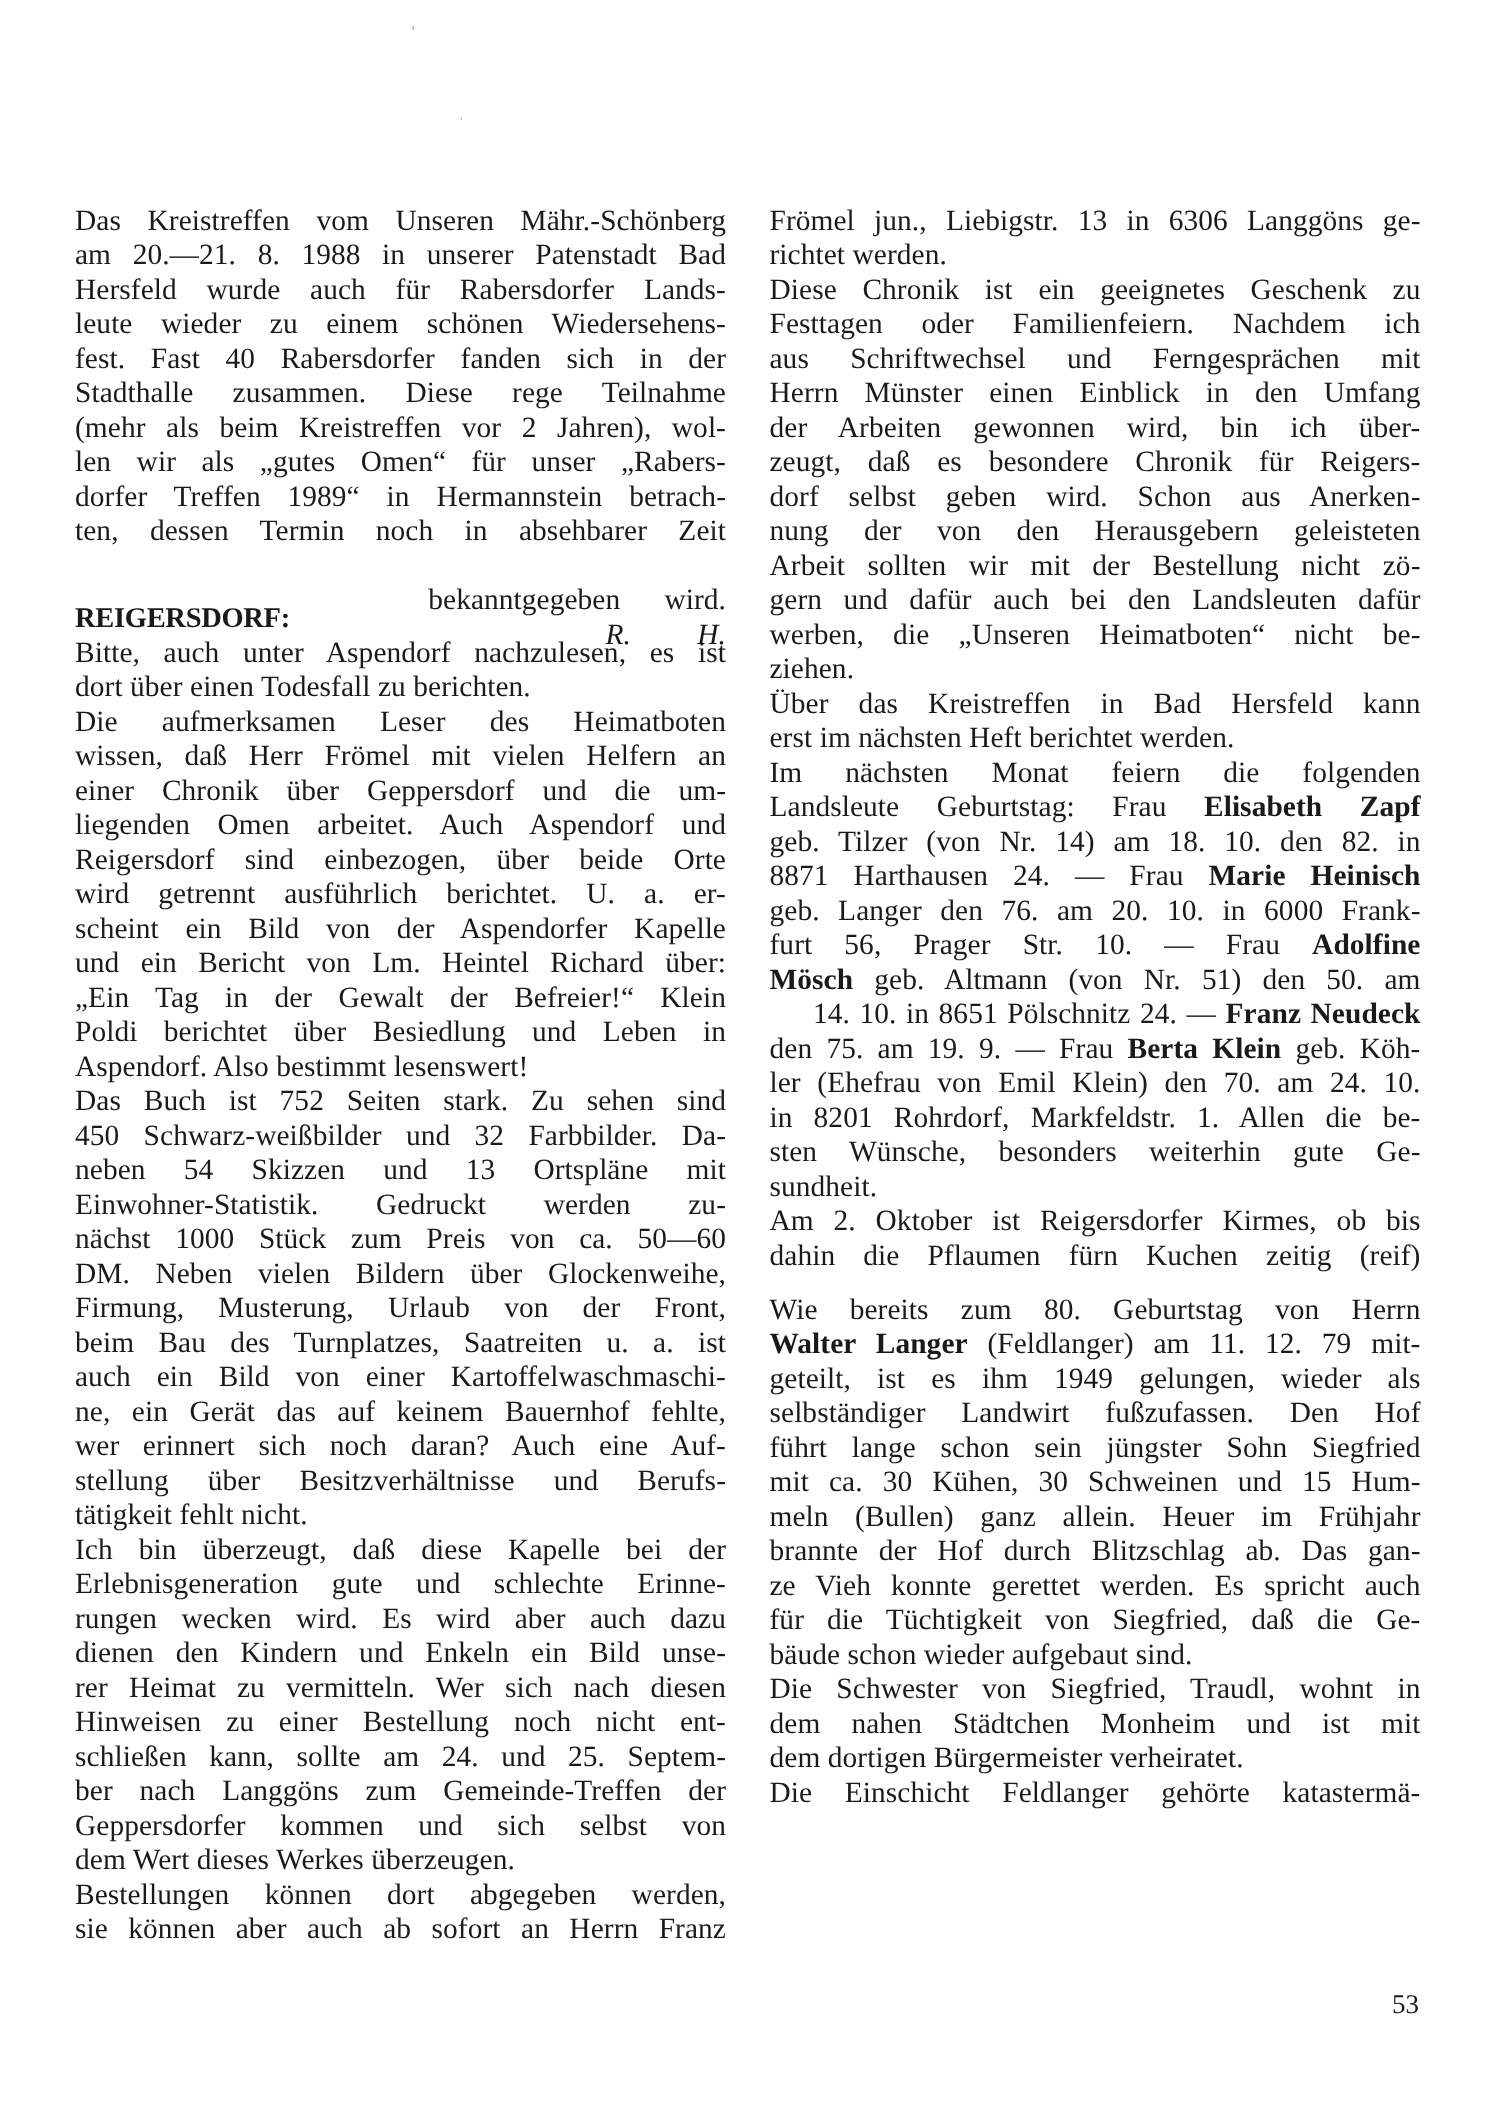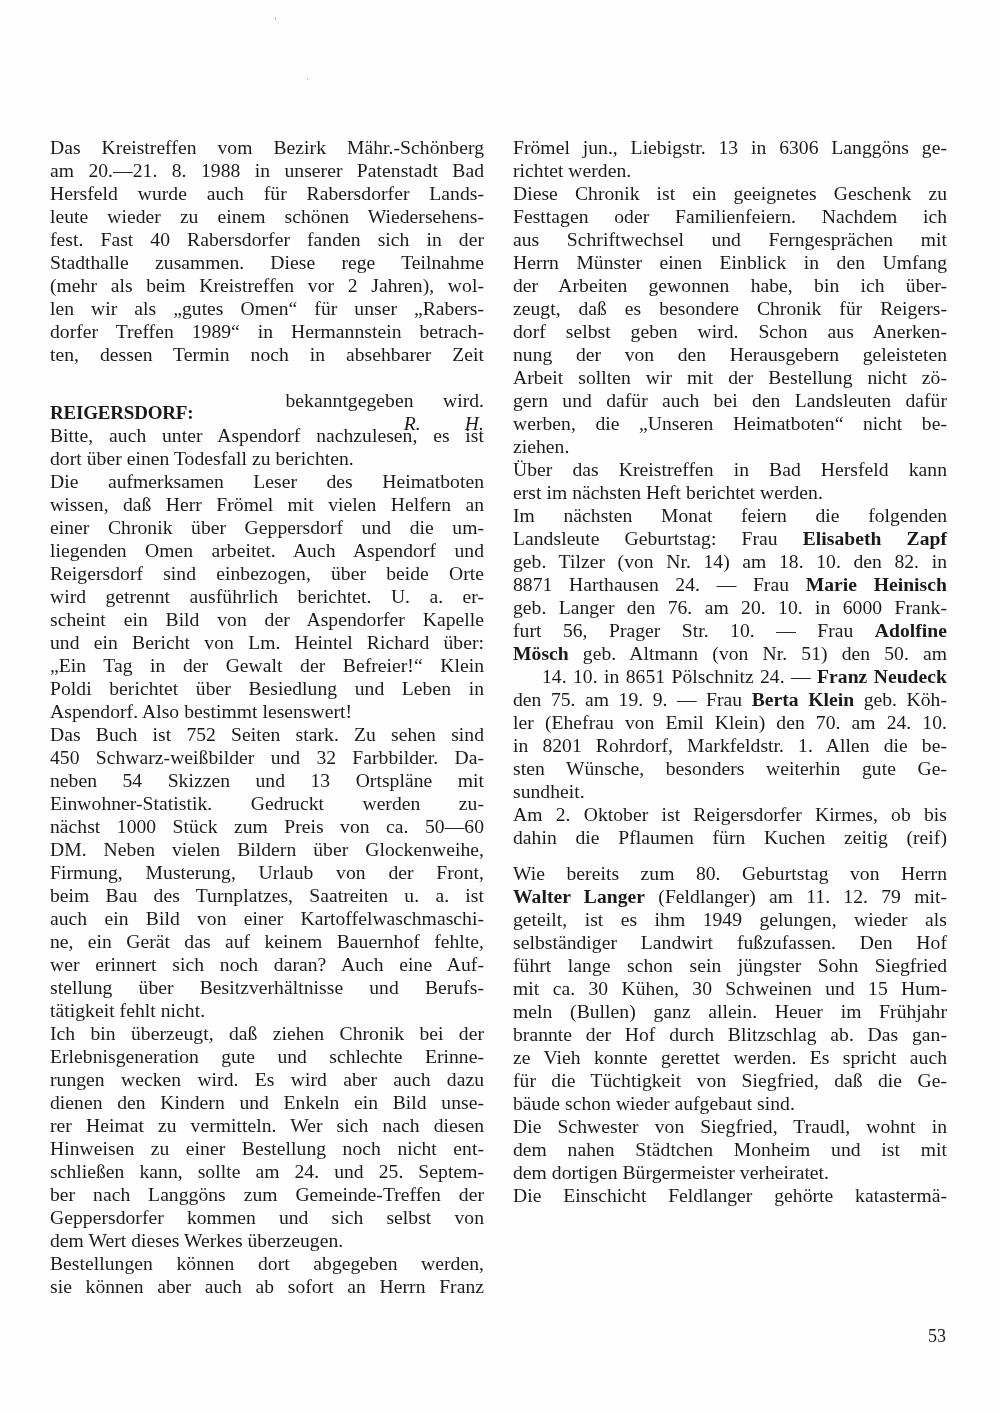--- a/index.html
+++ b/index.html
@@ -67,21 +67,21 @@
   </style>
 </head>
 <body>
 
 <div class="page">
   <div class="spec1"></div>
   <div class="spec2"></div>
 
   <div class="column col-left">
     <div>
-      <span class="line" style="white-space: pre;">Das Kreistreffen vom Bezirk Mähr.-Schönberg</span>
+      <span class="line" style="white-space: pre;">Das Kreistreffen vom Unseren Mähr.-Schönberg</span>
       <span class="line" style="white-space: pre;">am 20.—21. 8. 1988 in unserer Patenstadt Bad</span>
       <span class="line" style="white-space: pre;">Hersfeld wurde auch für Rabersdorfer Lands-</span>
       <span class="line" style="white-space: pre;">leute wieder zu einem schönen Wiedersehens-</span>
       <span class="line" style="white-space: pre;">fest. Fast 40 Rabersdorfer fanden sich in der</span>
       <span class="line" style="white-space: pre;">Stadthalle zusammen. Diese rege Teilnahme</span>
       <span class="line" style="white-space: pre;">(mehr als beim Kreistreffen vor 2 Jahren), wol-</span>
       <span class="line" style="white-space: pre;">len wir als „gutes Omen“ für unser „Rabers-</span>
       <span class="line" style="white-space: pre;">dorfer Treffen 1989“ in Hermannstein betrach-</span>
       <span class="line" style="white-space: pre;">ten, dessen Termin noch in absehbarer Zeit</span>
       <span class="line sig" style="white-space: pre;">
@@ -123,21 +123,21 @@
       <span class="line" style="white-space: pre;">Firmung, Musterung, Urlaub von der Front,</span>
       <span class="line" style="white-space: pre;">beim Bau des Turnplatzes, Saatreiten u. a. ist</span>
       <span class="line" style="white-space: pre;">auch ein Bild von einer Kartoffelwaschmaschi-</span>
       <span class="line" style="white-space: pre;">ne, ein Gerät das auf keinem Bauernhof fehlte,</span>
       <span class="line" style="white-space: pre;">wer erinnert sich noch daran? Auch eine Auf-</span>
       <span class="line" style="white-space: pre;">stellung über Besitzverhältnisse und Berufs-</span>
       <span class="line last" style="white-space: pre;">tätigkeit fehlt nicht.</span>
     </div>
 
     <div>
-      <span class="line" style="white-space: pre;">Ich bin überzeugt, daß ziehen Chronik bei der</span>
+      <span class="line" style="white-space: pre;">Ich bin überzeugt, daß diese Kapelle bei der</span>
       <span class="line" style="white-space: pre;">Erlebnisgeneration gute und schlechte Erinne-</span>
       <span class="line" style="white-space: pre;">rungen wecken wird. Es wird aber auch dazu</span>
       <span class="line" style="white-space: pre;">dienen den Kindern und Enkeln ein Bild unse-</span>
       <span class="line" style="white-space: pre;">rer Heimat zu vermitteln. Wer sich nach diesen</span>
       <span class="line" style="white-space: pre;">Hinweisen zu einer Bestellung noch nicht ent-</span>
       <span class="line" style="white-space: pre;">schließen kann, sollte am 24. und 25. Septem-</span>
       <span class="line" style="white-space: pre;">ber nach Langgöns zum Gemeinde-Treffen der</span>
       <span class="line" style="white-space: pre;">Geppersdorfer kommen und sich selbst von</span>
       <span class="line last" style="white-space: pre;">dem Wert dieses Werkes überzeugen.</span>
     </div>
@@ -152,21 +152,21 @@
     <div>
       <span class="line" style="white-space: pre;">Frömel jun., Liebigstr. 13 in 6306 Langgöns ge-</span>
       <span class="line last" style="white-space: pre;">richtet werden.</span>
     </div>
 
     <div>
       <span class="line" style="white-space: pre;">Diese Chronik ist ein geeignetes Geschenk zu</span>
       <span class="line" style="white-space: pre;">Festtagen oder Familienfeiern. Nachdem ich</span>
       <span class="line" style="white-space: pre;">aus Schriftwechsel und Ferngesprächen mit</span>
       <span class="line" style="white-space: pre;">Herrn Münster einen Einblick in den Umfang</span>
-      <span class="line" style="white-space: pre;">der Arbeiten gewonnen habe, bin ich über-</span>
+      <span class="line" style="white-space: pre;">der Arbeiten gewonnen wird, bin ich über-</span>
       <span class="line" style="white-space: pre;">zeugt, daß es besondere Chronik für Reigers-</span>
       <span class="line" style="white-space: pre;">dorf selbst geben wird. Schon aus Anerken-</span>
       <span class="line" style="white-space: pre;">nung der von den Herausgebern geleisteten</span>
       <span class="line" style="white-space: pre;">Arbeit sollten wir mit der Bestellung nicht zö-</span>
       <span class="line" style="white-space: pre;">gern und dafür auch bei den Landsleuten dafür</span>
       <span class="line" style="white-space: pre;">werben, die „Unseren Heimatboten“ nicht be-</span>
       <span class="line last" style="white-space: pre;">ziehen.</span>
     </div>
 
     <div>

